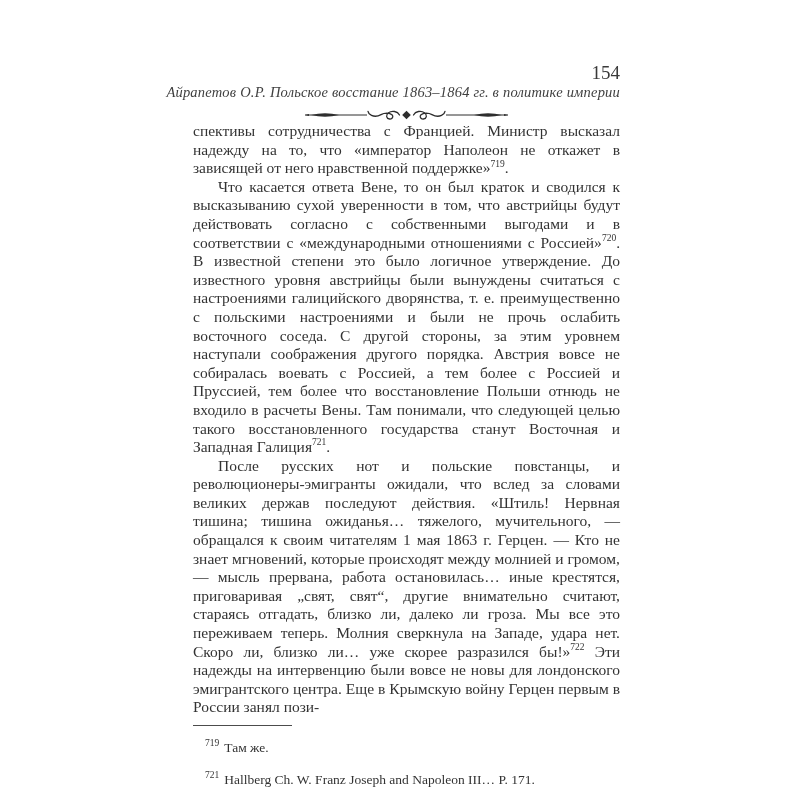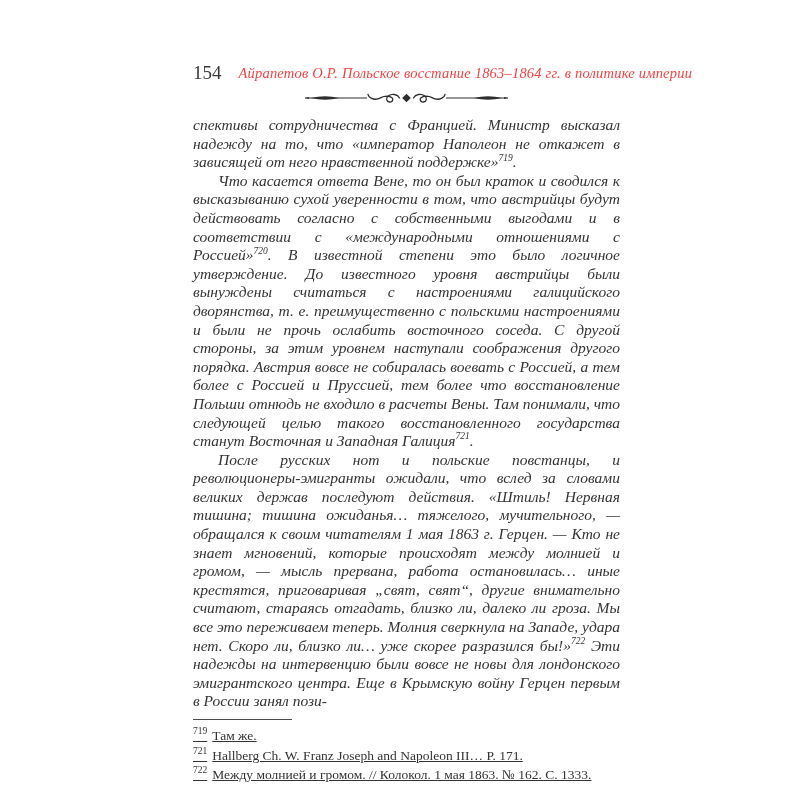--- a/index.html
+++ b/index.html
@@ -16,46 +16,45 @@
     overflow: hidden;
   }
   .content {
     position: absolute;
     left: 193px;
     top: 62px;
     width: 427px;
   }
   .page-header {
     display: flex;
-    align-items: center;
+    align-items: flex-end;
     white-space: nowrap;
+    flex-direction: column;
   }
   .page-num {
     font-size: 19px;
     color: #3a3a3a;
     flex: 0 0 auto;
   }
   .running-title {
     font-style: italic;
     font-size: 14.5px;
-    color: #ef4444;
+    color: #404040;
     margin-left: 17px;
     letter-spacing: 0.2px;
   }
   .divider {
     display: block;
     margin: 7px auto 0 auto;
   }
   .text-block {
-    margin-top: 11px;
     font-size: 15.5px;
     line-height: 18.6px;
     text-align: justify;
     color: #333333;
-    font-style: italic;
   }
   .para {
     margin: 0;
   }
   .para.indent {
     text-indent: 25px;
   }
   sup.fn-ref, sup.fn-num {
     font-size: 9.5px;
     line-height: 0;
@@ -69,22 +68,21 @@
     height: 0;
     border-top: 1px solid #4c4c4c;
     margin: 8px 0 6px 0;
   }
   .footnotes {
     font-size: 13.5px;
     line-height: 19.5px;
     color: #333333;
   }
   .footnote {
-    margin: 0;
-    text-decoration: underline;
+    margin: 12px;
   }
   .footnote sup.fn-num {
     margin-right: 5px;
   }
 </style>
 </head>
 <body>
 
 <div class="content">
 

